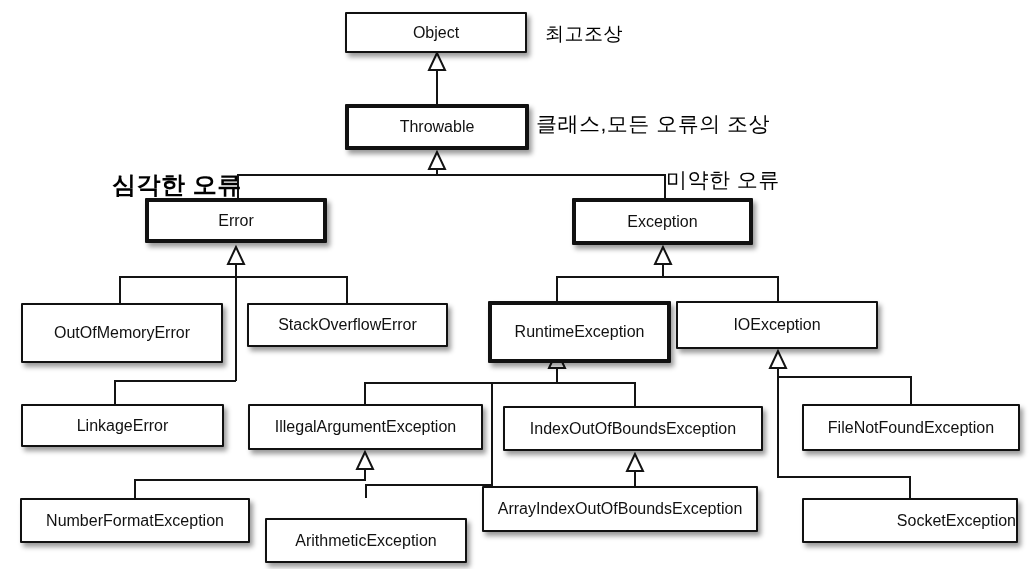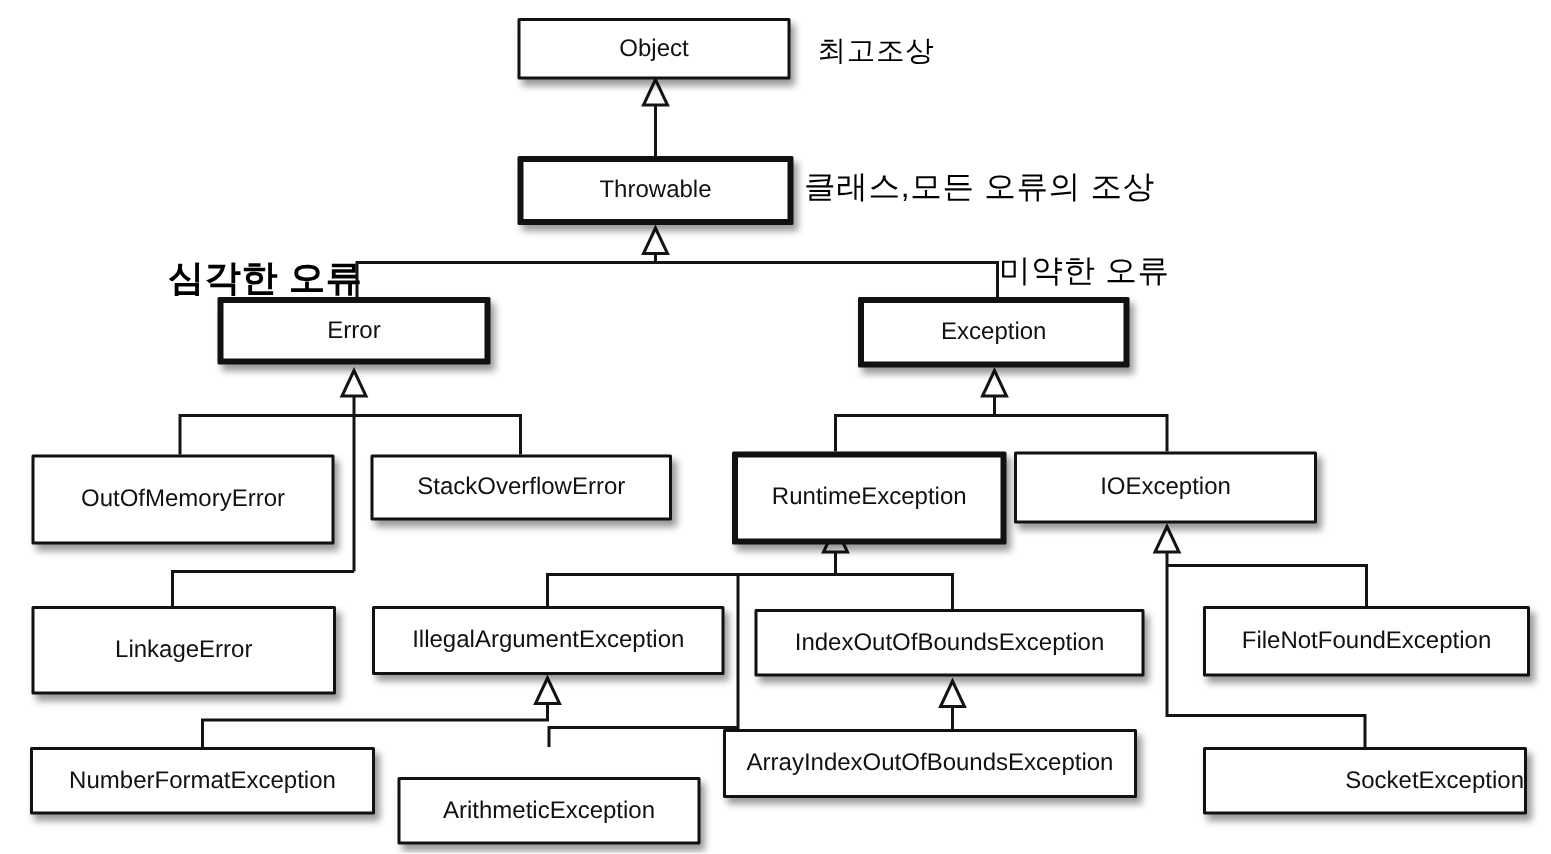--- a/index.html
+++ b/index.html
@@ -80,21 +80,21 @@
     </div>
     <div class="class-box" style="left: 247px; top: 303px; width: 201px; height: 44px;">
       <span>StackOverflowError</span>
     </div>
     <div class="class-box bold" style="left: 488px; top: 301px; width: 183px; height: 62px;">
       <span>RuntimeException</span>
     </div>
     <div class="class-box" style="left: 676px; top: 301px; width: 202px; height: 48px;">
       <span>IOException</span>
     </div>
-    <div class="class-box" style="left: 21px; top: 404px; width: 203px; height: 59px;">
+    <div class="class-box" style="left: 21px; top: 404px; width: 203px; height: 43px;">
       <span>LinkageError</span>
     </div>
     <div class="class-box" style="left: 248px; top: 404px; width: 235px; height: 46px;">
       <span>IllegalArgumentException</span>
     </div>
     <div class="class-box" style="left: 503px; top: 406px; width: 260px; height: 45px;">
       <span>IndexOutOfBoundsException</span>
     </div>
     <div class="class-box" style="left: 802px; top: 404px; width: 218px; height: 47px;">
       <span>FileNotFoundException</span>

